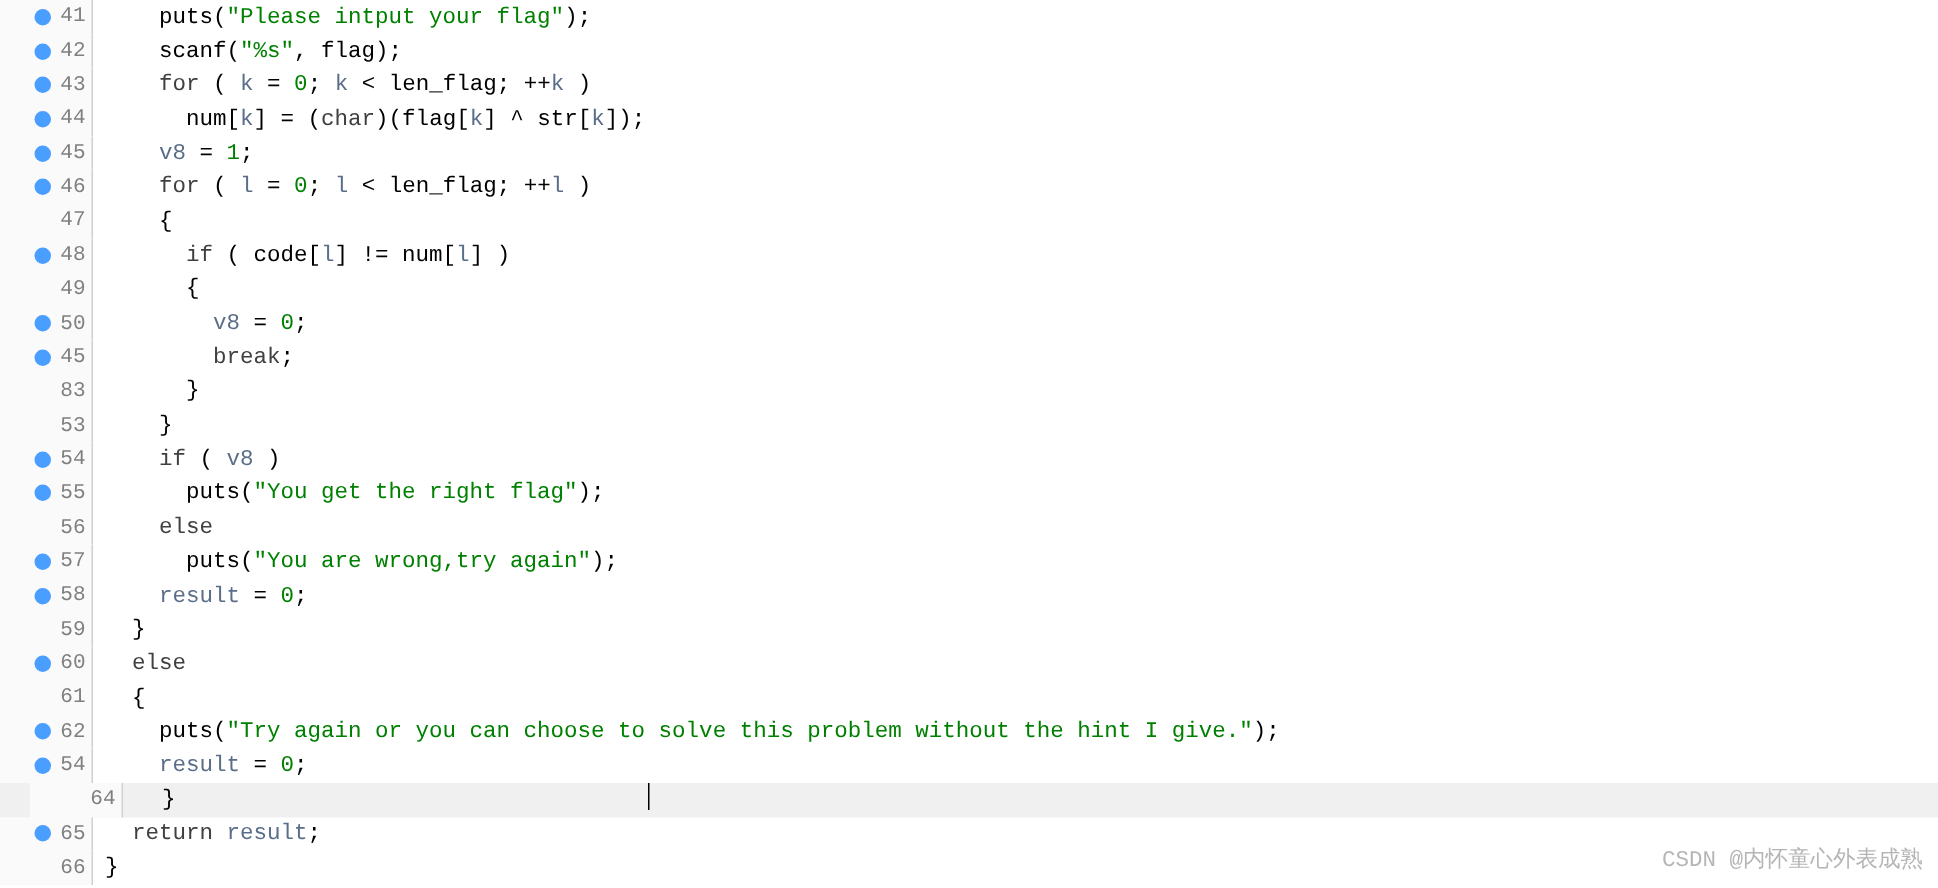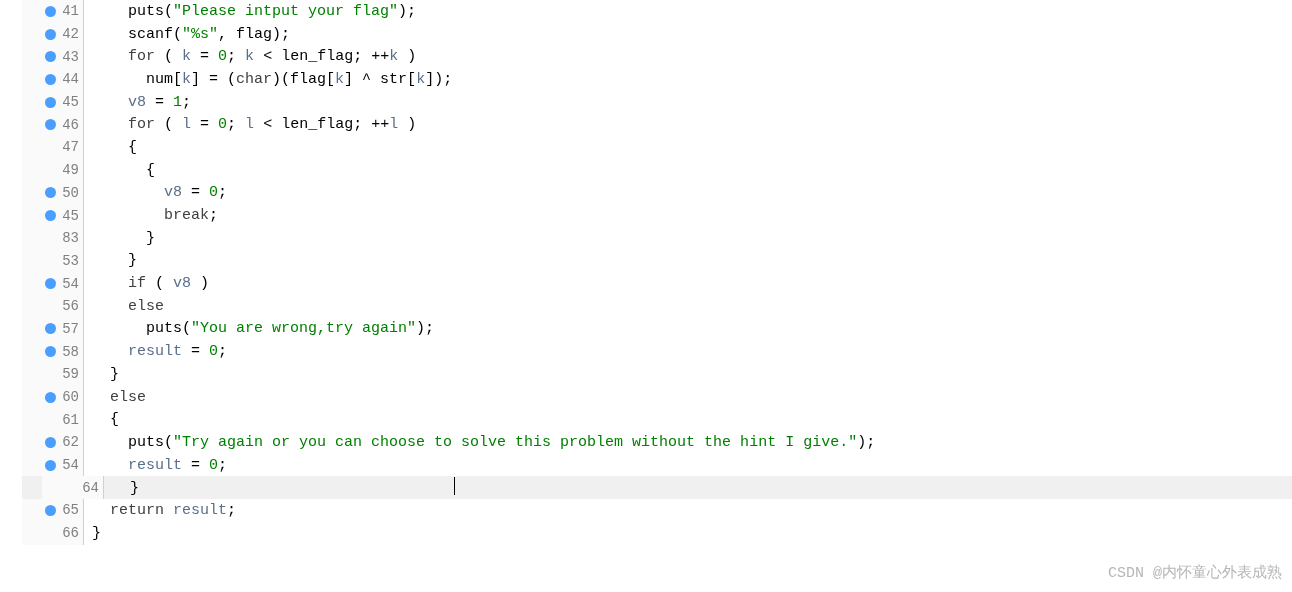--- a/index.html
+++ b/index.html
@@ -5,21 +5,21 @@
   * { margin: 0; padding: 0; box-sizing: border-box; }
   body {
     font-family: Consolas, 'Courier New', monospace;
     font-size: 15px;
     background: #ffffff;
     width: 1292px;
     height: 592px;
     overflow: hidden;
     position: relative;
   }
-  .editor { display: flex; flex-direction: column; margin-left: 22px; }
+  .editor { display: flex; flex-direction: column; }
   .line {
     display: flex;
     align-items: center;
     height: 22.7px;
     white-space: pre;
   }
   .line.current { background: #f0f0f0; padding-left: 20px; }
   .gutter {
     width: 62px;
     display: flex;
@@ -70,26 +70,28 @@
 <body>
 
 <div class="editor" id="editor">
     <div class="line"><div class="gutter"><div class="bp"></div><span class="ln">41</span></div><div class="code">    <span>puts</span><span class="pun">(</span><span class="str">"Please intput your flag"</span><span class="pun">);</span></div></div>
     <div class="line"><div class="gutter"><div class="bp"></div><span class="ln">42</span></div><div class="code">    <span>scanf</span><span class="pun">(</span><span class="str">"%s"</span><span class="pun">, flag);</span></div></div>
     <div class="line"><div class="gutter"><div class="bp"></div><span class="ln">43</span></div><div class="code">    <span class="kw">for</span><span> ( </span><span class="var">k</span><span> = </span><span class="num">0</span><span>; </span><span class="var">k</span><span> &lt; len_flag; ++</span><span class="var">k</span><span> )</span></div></div>
     <div class="line"><div class="gutter"><div class="bp"></div><span class="ln">44</span></div><div class="code">      <span>num[</span><span class="var">k</span><span>] = (</span><span class="kw">char</span><span>)(flag[</span><span class="var">k</span><span>] ^ str[</span><span class="var">k</span><span>]);</span></div></div>
     <div class="line"><div class="gutter"><div class="bp"></div><span class="ln">45</span></div><div class="code">    <span class="var">v8</span><span> = </span><span class="num">1</span><span>;</span></div></div>
     <div class="line"><div class="gutter"><div class="bp"></div><span class="ln">46</span></div><div class="code">    <span class="kw">for</span><span> ( </span><span class="var">l</span><span> = </span><span class="num">0</span><span>; </span><span class="var">l</span><span> &lt; len_flag; ++</span><span class="var">l</span><span> )</span></div></div>
     <div class="line"><div class="gutter"><div class="nobp"></div><span class="ln">47</span></div><div class="code">    <span>{</span></div></div>
+    <div class="line"><div class="gutter"><div class="bp"></div><span class="ln">48</span></div><div class="code">      <span class="kw">if</span><span> ( code[</span><span class="var">l</span><span>] != num[</span><span class="var">l</span><span>] )</span></div></div>
     <div class="line"><div class="gutter"><div class="nobp"></div><span class="ln">49</span></div><div class="code">      <span>{</span></div></div>
     <div class="line"><div class="gutter"><div class="bp"></div><span class="ln">50</span></div><div class="code">        <span class="var">v8</span><span> = </span><span class="num">0</span><span>;</span></div></div>
     <div class="line"><div class="gutter"><div class="bp"></div><span class="ln">45</span></div><div class="code">        <span class="kw">break</span><span>;</span></div></div>
     <div class="line"><div class="gutter"><div class="nobp"></div><span class="ln">83</span></div><div class="code">      <span>}</span></div></div>
     <div class="line"><div class="gutter"><div class="nobp"></div><span class="ln">53</span></div><div class="code">    <span>}</span></div></div>
     <div class="line"><div class="gutter"><div class="bp"></div><span class="ln">54</span></div><div class="code">    <span class="kw">if</span><span> ( </span><span class="var">v8</span><span> )</span></div></div>
+    <div class="line"><div class="gutter"><div class="bp"></div><span class="ln">55</span></div><div class="code">      <span>puts(</span><span class="str">"You get the right flag"</span><span>);</span></div></div>
     <div class="line"><div class="gutter"><div class="nobp"></div><span class="ln">56</span></div><div class="code">    <span class="kw">else</span></div></div>
     <div class="line"><div class="gutter"><div class="bp"></div><span class="ln">57</span></div><div class="code">      <span>puts(</span><span class="str">"You are wrong,try again"</span><span>);</span></div></div>
     <div class="line"><div class="gutter"><div class="bp"></div><span class="ln">58</span></div><div class="code">    <span class="var">result</span><span> = </span><span class="num">0</span><span>;</span></div></div>
     <div class="line"><div class="gutter"><div class="nobp"></div><span class="ln">59</span></div><div class="code">  <span>}</span></div></div>
     <div class="line"><div class="gutter"><div class="bp"></div><span class="ln">60</span></div><div class="code">  <span class="kw">else</span></div></div>
     <div class="line"><div class="gutter"><div class="nobp"></div><span class="ln">61</span></div><div class="code">  <span>{</span></div></div>
     <div class="line"><div class="gutter"><div class="bp"></div><span class="ln">62</span></div><div class="code">    <span>puts(</span><span class="str">"Try again or you can choose to solve this problem without the hint I give."</span><span>);</span></div></div>
     <div class="line"><div class="gutter"><div class="bp"></div><span class="ln">54</span></div><div class="code">    <span class="var">result</span><span> = </span><span class="num">0</span><span>;</span></div></div>
     <div class="line current"><div class="gutter"><div class="nobp"></div><span class="ln">64</span></div><div class="code">  <span>}</span>                                   <span class="cursor"></span></div></div>
     <div class="line"><div class="gutter"><div class="bp"></div><span class="ln">65</span></div><div class="code">  <span class="kw">return</span><span> </span><span class="var">result</span><span>;</span></div></div>

